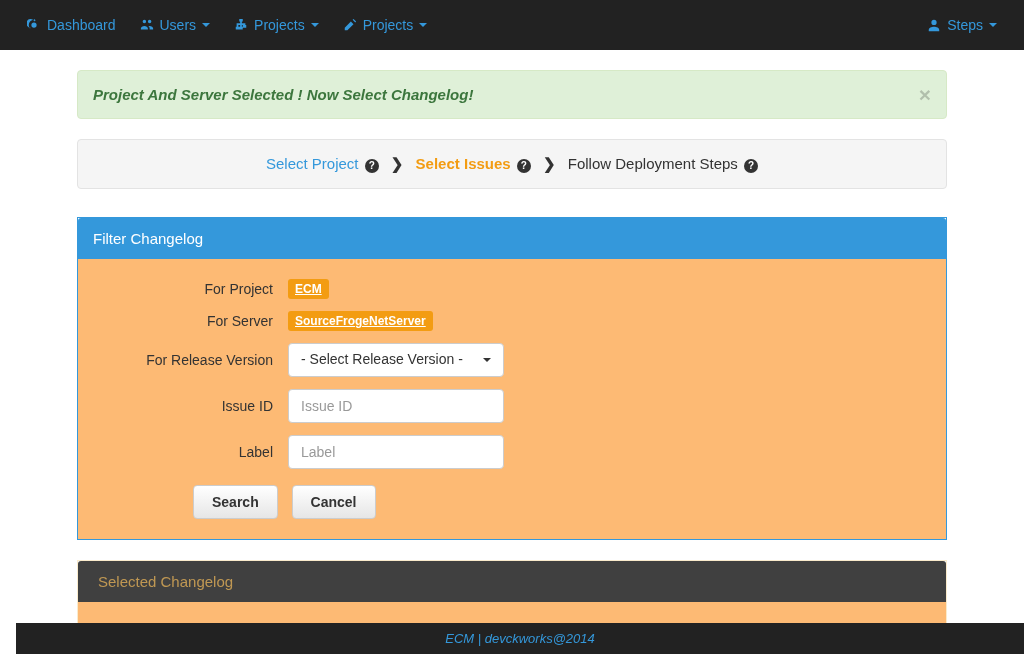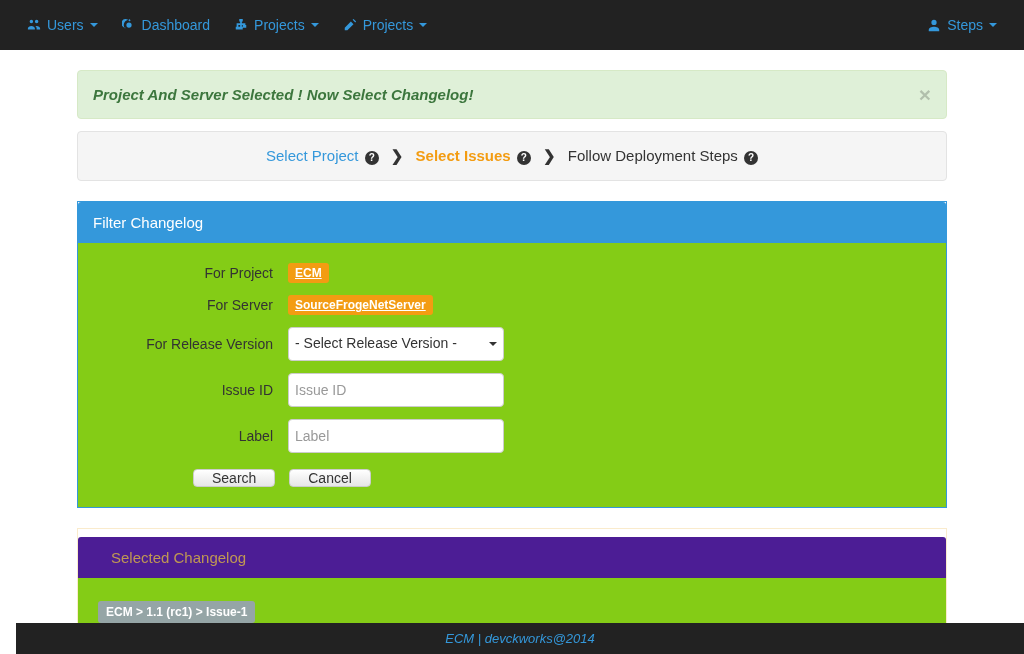--- a/index.html
+++ b/index.html
@@ -51,21 +51,21 @@
       padding: 0 15px;
     }
     .inner-panel {
       background: #fff;
       padding: 20px 30px 40px 30px;
       margin: 0 auto;
     }
     
     .alert {
       padding: 15px;
-      margin-bottom: 12px;
+      margin-bottom: 20px;
       border: 1px solid transparent;
       border-radius: 4px;
       position: relative;
     }
     .alert-success {
       background: #dff0d8;
       border-color: #d6e9c6;
       color: #3c763d;
       font-weight: bold;
       font-style: italic;
@@ -79,21 +79,21 @@
       color: #000;
       opacity: 0.2;
       cursor: pointer;
       background: none;
       border: none;
       font-weight: bold;
     }
     
     .well {
       padding: 15px;
-      margin-bottom: 20px;
+      margin-bottom: 28px;
       background: #f5f5f5;
       border: 1px solid #e3e3e3;
       border-radius: 4px;
       text-align: center;
       font-size: 15px;
     }
     .well .step { margin: 0 4px; }
     .step-link { color: #3498db; cursor: pointer; }
     .step-active { color: #f39c12; font-weight: bold; }
     .step-plain { color: #333; }
@@ -125,29 +125,28 @@
     .panel-primary > .panel-heading {
       background: #3498db;
       color: #fff;
       padding: 12px 15px;
       font-size: 15px;
       border-top-left-radius: 3px;
       border-top-right-radius: 3px;
     }
     .panel-warning { border-color: #faebcc; }
     .panel-warning > .panel-heading {
-      background: #4c1d95;
+      background: #404040;
       color: #c09853;
-      padding: 12px 33px;
+      padding: 12px 20px;
       font-size: 15px;
       border-top-left-radius: 3px;
       border-top-right-radius: 3px;
-      margin-top: 8px;
-    }
-    .panel-body { padding: 20px; background: #84cc16; }
+    }
+    .panel-body { padding: 20px; background: #fdba74; }
     
     .form-group {
       display: flex;
       align-items: center;
       margin-bottom: 12px;
     }
     .control-label {
       width: 190px;
       text-align: right;
       padding-right: 15px;
@@ -159,45 +158,45 @@
       padding: 3px 7px;
       font-size: 12px;
       font-weight: bold;
       color: #fff;
       background: #f39c12;
       border-radius: 3px;
       text-decoration: underline;
     }
     .form-control, .btn-select {
       height: 34px;
-      padding: 6px 6px;
+      padding: 6px 12px;
       font-size: 14px;
       line-height: 1.42857;
       color: #555;
       background: #fff;
       border: 1px solid #ccc;
       border-radius: 4px;
       width: 216px;
     }
     .form-control::placeholder { color: #999; }
     .btn-select {
       display: flex;
       justify-content: space-between;
       align-items: center;
       cursor: pointer;
       color: #333;
       background: #fff;
     }
     .btn-row { margin-left: 95px; margin-top: 16px; }
     .btn {
       display: inline-block;
-      padding: 0 18px;
+      padding: 8px 18px;
       margin-right: 10px;
       font-size: 14px;
-      font-weight: normal;
+      font-weight: bold;
       text-align: center;
       cursor: pointer;
       border: 1px solid #ccc;
       border-radius: 4px;
       background: linear-gradient(#fff, #e6e6e6);
       color: #333;
     }
     .btn-next {
       padding: 10px 24px;
       font-weight: bold;
@@ -234,33 +233,33 @@
 </head>
 <body>
 
 <div class="scroll-wrap">
 
   <div class="navbar">
     <div class="nav-left">
       <a class="nav-item">
         <span class="icon">
           <svg viewBox="0 0 16 16">
+              <path d="M8 2a6 6 0 00-6 6c0 1.5.5 2.8 1.4 3.9l.7-.7A5 5 0 118 3v1l2-1.5L8 1v1zM8 5a3 3 0 100 6 3 3 0 000-6z"></path>
+            </svg>
+        </span>
+        <span>Dashboard</span>
+      </a>
+      <a class="nav-item">
+        <span class="icon">
+          <svg viewBox="0 0 16 16">
               <path d="M5 6a2 2 0 100-4 2 2 0 000 4zm6 0a2 2 0 100-4 2 2 0 000 4zM1 12c0-2 2-3 4-3s4 1 4 3v1H1v-1zm8.5-2.6c1 .4 1.5 1.3 1.5 2.6v1h4v-1c0-2-2-3-4-3-.5 0-1 .1-1.5.4z"></path>
             </svg>
         </span>
         <span>Users</span>
         <span class="caret"></span>
-      </a>
-      <a class="nav-item">
-        <span class="icon">
-          <svg viewBox="0 0 16 16">
-              <path d="M8 2a6 6 0 00-6 6c0 1.5.5 2.8 1.4 3.9l.7-.7A5 5 0 118 3v1l2-1.5L8 1v1zM8 5a3 3 0 100 6 3 3 0 000-6z"></path>
-            </svg>
-        </span>
-        <span>Dashboard</span>
       </a>
       <a class="nav-item">
         <span class="icon">
           <svg viewBox="0 0 16 16">
               <path d="M6 1h4v3H9v2h4v2h1v3h-4v-3h1V8H9v2h1v3H6v-3h1V8H5v2h1v3H2v-3h1V6h4V4H6V1z"></path>
             </svg>
         </span>
         <span>Projects</span>
         <span class="caret"></span>
       </a>

